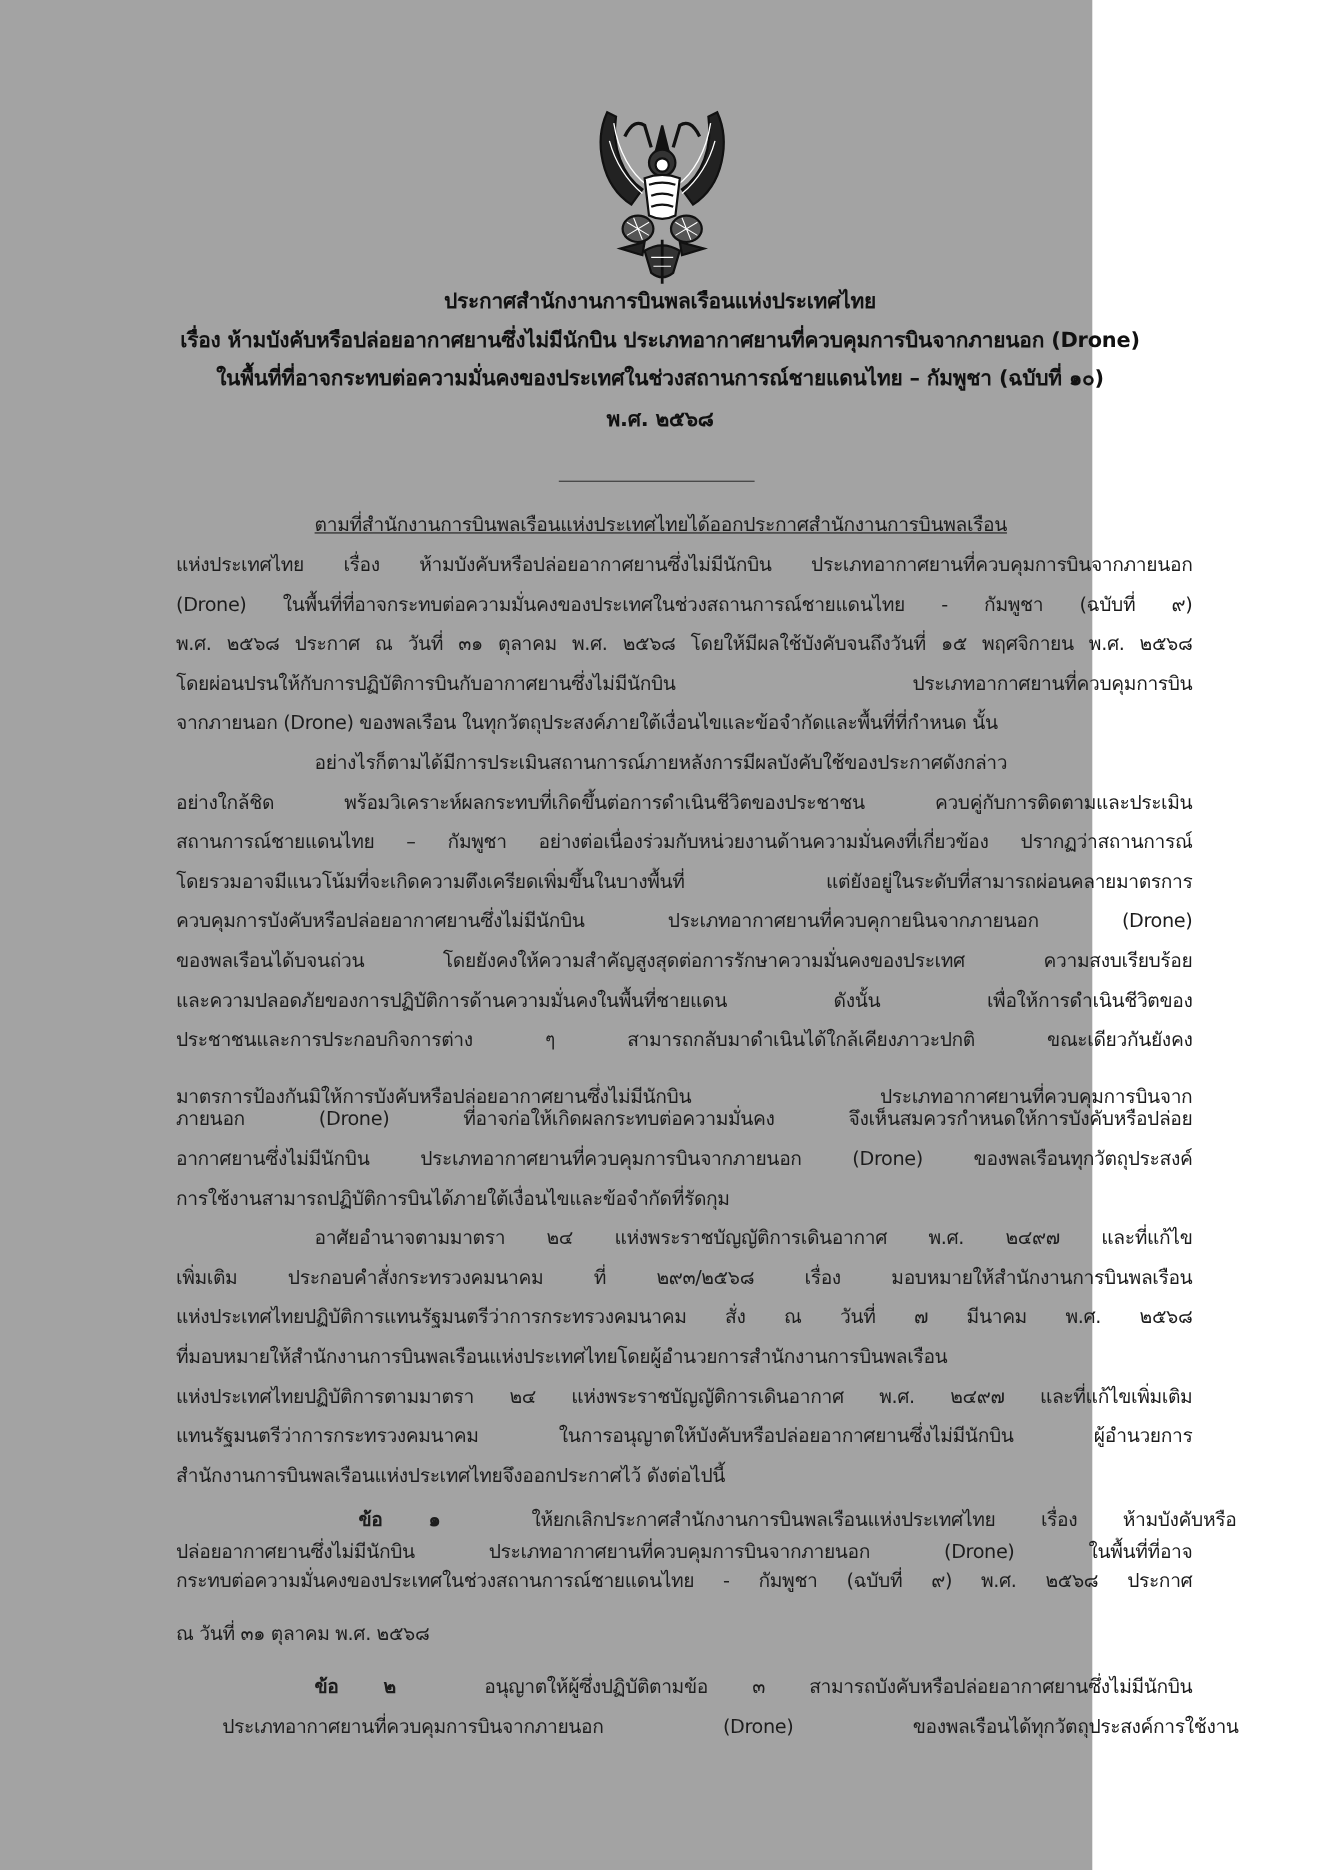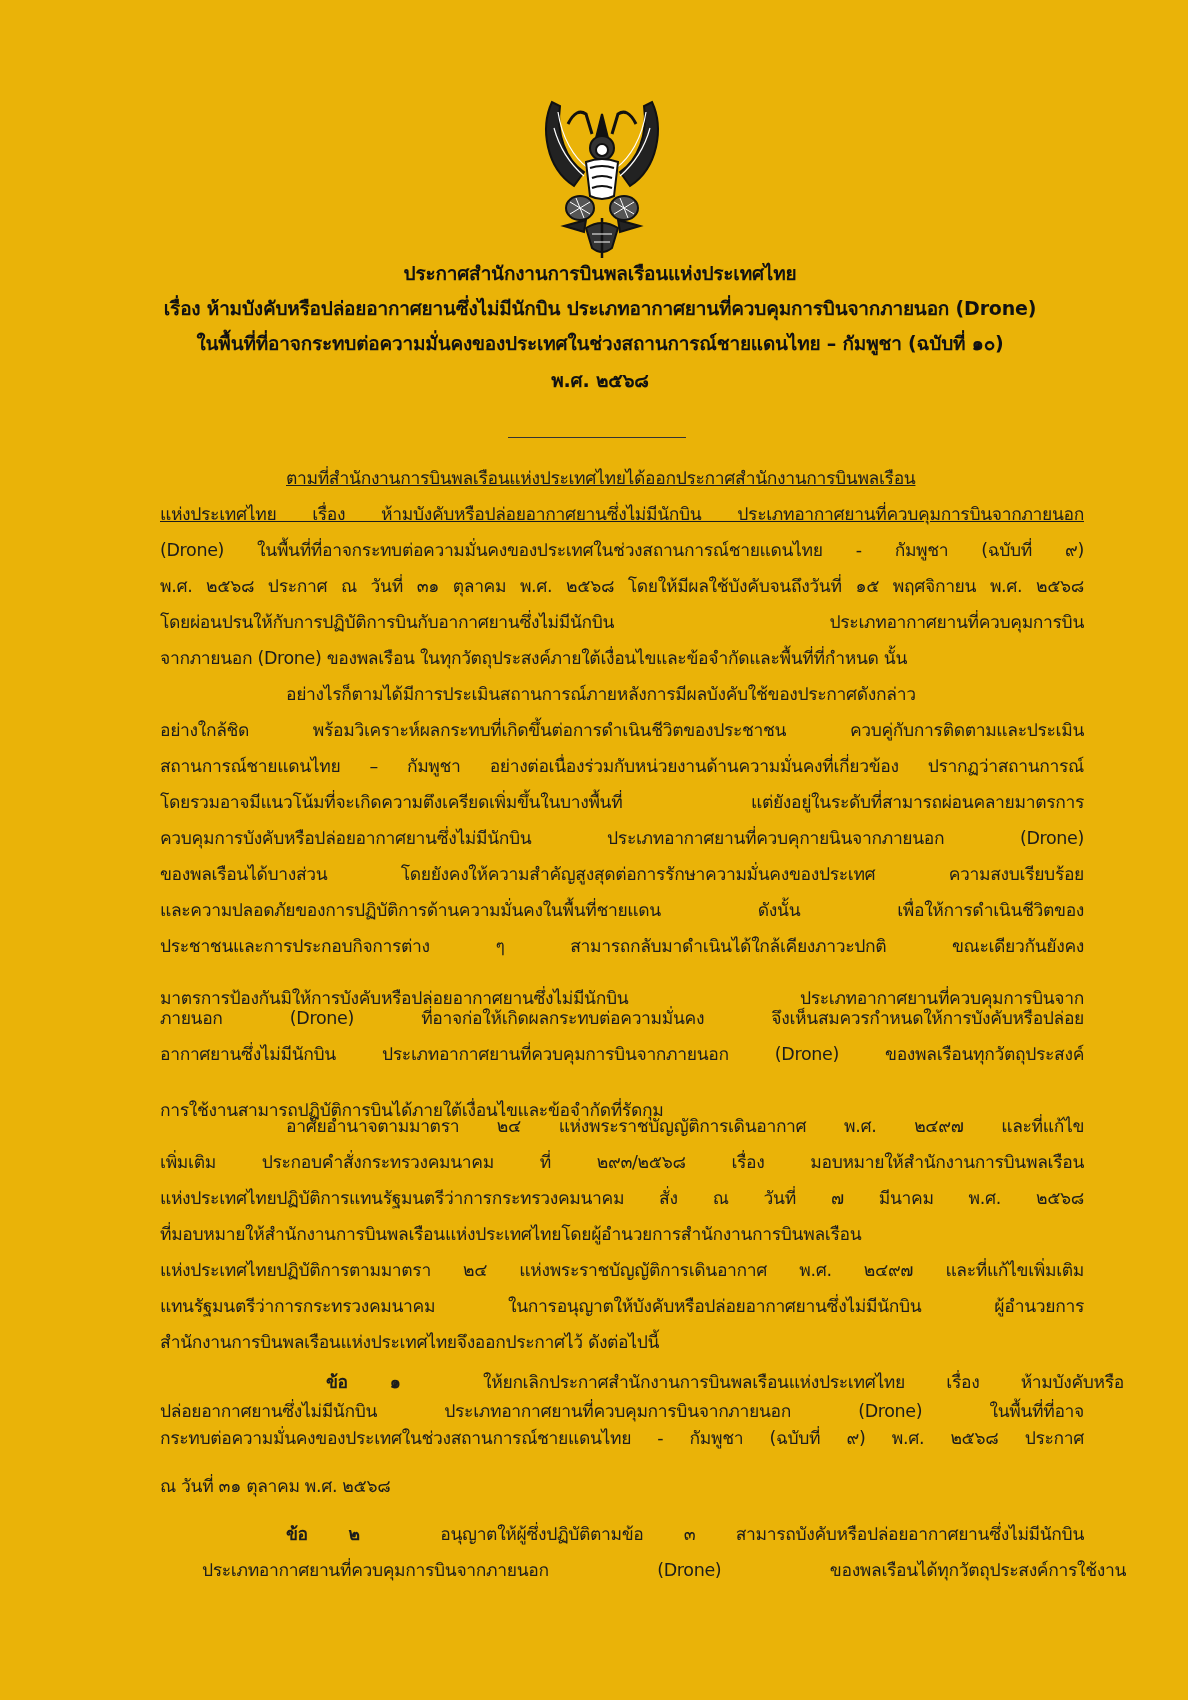--- a/index.html
+++ b/index.html
@@ -11,22 +11,22 @@
       width: 1200px;
       height: 1700px;
       position: relative;
       overflow: hidden;
       font-family: "DejaVu Sans", "Liberation Sans", sans-serif;
       color: #1a1a1a;
     }
     .page {
       position: absolute;
       left: 0; top: 0;
-      width: 1188px; height: 1700px;
-      background: #eab308;
+      width: 993px; height: 1700px;
+      background: #a3a3a3;
     }
     .emblem {
       position: absolute;
       left: 540px;
       top: 68px;
       width: 124px;
       height: 192px;
     }
     .header-block {
       position: absolute;
@@ -118,40 +118,40 @@
     <div class="header-line" style="top:258px;">ประกาศสำนักงานการบินพลเรือนแห่งประเทศไทย</div>
     <div class="header-line" style="top:293px;">เรื่อง ห้ามบังคับหรือปล่อยอากาศยานซึ่งไม่มีนักบิน ประเภทอากาศยานที่ควบคุมการบินจากภายนอก (Drone)</div>
     <div class="header-line" style="top:328px;">ในพื้นที่ที่อาจกระทบต่อความมั่นคงของประเทศในช่วงสถานการณ์ชายแดนไทย – กัมพูชา (ฉบับที่ ๑๐)</div>
     <div class="header-line" style="top:365px;">พ.ศ. ๒๕๖๘</div>
   </div>
 
   <div class="divider"></div>
 
   <div class="body-text" style="top:460px;">
     <div class="line indent" style="top:0px;text-decoration:underline;">ตามที่สำนักงานการบินพลเรือนแห่งประเทศไทยได้ออกประกาศสำนักงานการบินพลเรือน</div>
-    <div class="line" style="top:36px;text-decoration:underline;">แห่งประเทศไทย เรื่อง ห้ามบังคับหรือปล่อยอากาศยานซึ่งไม่มีนักบิน ประเภทอากาศยานที่ควบคุมการบินจากภายนอก</div>
+    <div class="line" style="top:36px;">แห่งประเทศไทย เรื่อง ห้ามบังคับหรือปล่อยอากาศยานซึ่งไม่มีนักบิน ประเภทอากาศยานที่ควบคุมการบินจากภายนอก</div>
     <div class="line" style="top:72px;">(Drone) ในพื้นที่ที่อาจกระทบต่อความมั่นคงของประเทศในช่วงสถานการณ์ชายแดนไทย - กัมพูชา (ฉบับที่ ๙)</div>
     <div class="line" style="top:108px;">พ.ศ. ๒๕๖๘ ประกาศ ณ วันที่ ๓๑ ตุลาคม พ.ศ. ๒๕๖๘ โดยให้มีผลใช้บังคับจนถึงวันที่ ๑๕ พฤศจิกายน พ.ศ. ๒๕๖๘</div>
     <div class="line" style="top:144px;">โดยผ่อนปรนให้กับการปฏิบัติการบินกับอากาศยานซึ่งไม่มีนักบิน ประเภทอากาศยานที่ควบคุมการบิน</div>
     <div class="line last" style="top:180px;">จากภายนอก (Drone) ของพลเรือน ในทุกวัตถุประสงค์ภายใต้เงื่อนไขและข้อจำกัดและพื้นที่ที่กำหนด นั้น</div>
   </div>
 
   <div class="body-text" style="top:676px;">
     <div class="line indent" style="top:0px;">อย่างไรก็ตามได้มีการประเมินสถานการณ์ภายหลังการมีผลบังคับใช้ของประกาศดังกล่าว</div>
     <div class="line" style="top:36px;">อย่างใกล้ชิด พร้อมวิเคราะห์ผลกระทบที่เกิดขึ้นต่อการดำเนินชีวิตของประชาชน ควบคู่กับการติดตามและประเมิน</div>
     <div class="line" style="top:72px;">สถานการณ์ชายแดนไทย – กัมพูชา อย่างต่อเนื่องร่วมกับหน่วยงานด้านความมั่นคงที่เกี่ยวข้อง ปรากฏว่าสถานการณ์</div>
     <div class="line" style="top:108px;">โดยรวมอาจมีแนวโน้มที่จะเกิดความตึงเครียดเพิ่มขึ้นในบางพื้นที่ แต่ยังอยู่ในระดับที่สามารถผ่อนคลายมาตรการ</div>
     <div class="line" style="top:144px;">ควบคุมการบังคับหรือปล่อยอากาศยานซึ่งไม่มีนักบิน ประเภทอากาศยานที่ควบคุกายนินจากภายนอก (Drone)</div>
-    <div class="line" style="top:180px;">ของพลเรือนได้บางส่วน โดยยังคงให้ความสำคัญสูงสุดต่อการรักษาความมั่นคงของประเทศ ความสงบเรียบร้อย</div>
+    <div class="line" style="top:180px;">ของพลเรือนได้บจนถ่วน โดยยังคงให้ความสำคัญสูงสุดต่อการรักษาความมั่นคงของประเทศ ความสงบเรียบร้อย</div>
     <div class="line" style="top:216px;">และความปลอดภัยของการปฏิบัติการด้านความมั่นคงในพื้นที่ชายแดน ดังนั้น เพื่อให้การดำเนินชีวิตของ</div>
     <div class="line" style="top:252px;">ประชาชนและการประกอบกิจการต่าง ๆ สามารถกลับมาดำเนินได้ใกล้เคียงภาวะปกติ ขณะเดียวกันยังคง</div>
     <div class="line" style="top:304px;">มาตรการป้องกันมิให้การบังคับหรือปล่อยอากาศยานซึ่งไม่มีนักบิน ประเภทอากาศยานที่ควบคุมการบินจาก</div>
     <div class="line" style="top:324px;">ภายนอก (Drone) ที่อาจก่อให้เกิดผลกระทบต่อความมั่นคง จึงเห็นสมควรกำหนดให้การบังคับหรือปล่อย</div>
     <div class="line" style="top:360px;">อากาศยานซึ่งไม่มีนักบิน ประเภทอากาศยานที่ควบคุมการบินจากภายนอก (Drone) ของพลเรือนทุกวัตถุประสงค์</div>
-    <div class="line last" style="top:416px;">การใช้งานสามารถปฏิบัติการบินได้ภายใต้เงื่อนไขและข้อจำกัดที่รัดกุม</div>
+    <div class="line last" style="top:396px;">การใช้งานสามารถปฏิบัติการบินได้ภายใต้เงื่อนไขและข้อจำกัดที่รัดกุม</div>
   </div>
 
   <div class="body-text" style="top:1108px;">
     <div class="line indent" style="top:0px;">อาศัยอำนาจตามมาตรา ๒๔ แห่งพระราชบัญญัติการเดินอากาศ พ.ศ. ๒๔๙๗ และที่แก้ไข</div>
     <div class="line" style="top:36px;">เพิ่มเติม ประกอบคำสั่งกระทรวงคมนาคม ที่ ๒๙๓/๒๕๖๘ เรื่อง มอบหมายให้สำนักงานการบินพลเรือน</div>
     <div class="line" style="top:72px;">แห่งประเทศไทยปฏิบัติการแทนรัฐมนตรีว่าการกระทรวงคมนาคม สั่ง ณ วันที่ ๗ มีนาคม พ.ศ. ๒๕๖๘</div>
     <div class="line" style="top:108px;">ที่มอบหมายให้สำนักงานการบินพลเรือนแห่งประเทศไทยโดยผู้อำนวยการสำนักงานการบินพลเรือน</div>
     <div class="line" style="top:144px;">แห่งประเทศไทยปฏิบัติการตามมาตรา ๒๔ แห่งพระราชบัญญัติการเดินอากาศ พ.ศ. ๒๔๙๗ และที่แก้ไขเพิ่มเติม</div>
     <div class="line" style="top:180px;">แทนรัฐมนตรีว่าการกระทรวงคมนาคม ในการอนุญาตให้บังคับหรือปล่อยอากาศยานซึ่งไม่มีนักบิน ผู้อำนวยการ</div>
     <div class="line last" style="top:216px;">สำนักงานการบินพลเรือนแห่งประเทศไทยจึงออกประกาศไว้ ดังต่อไปนี้</div>

